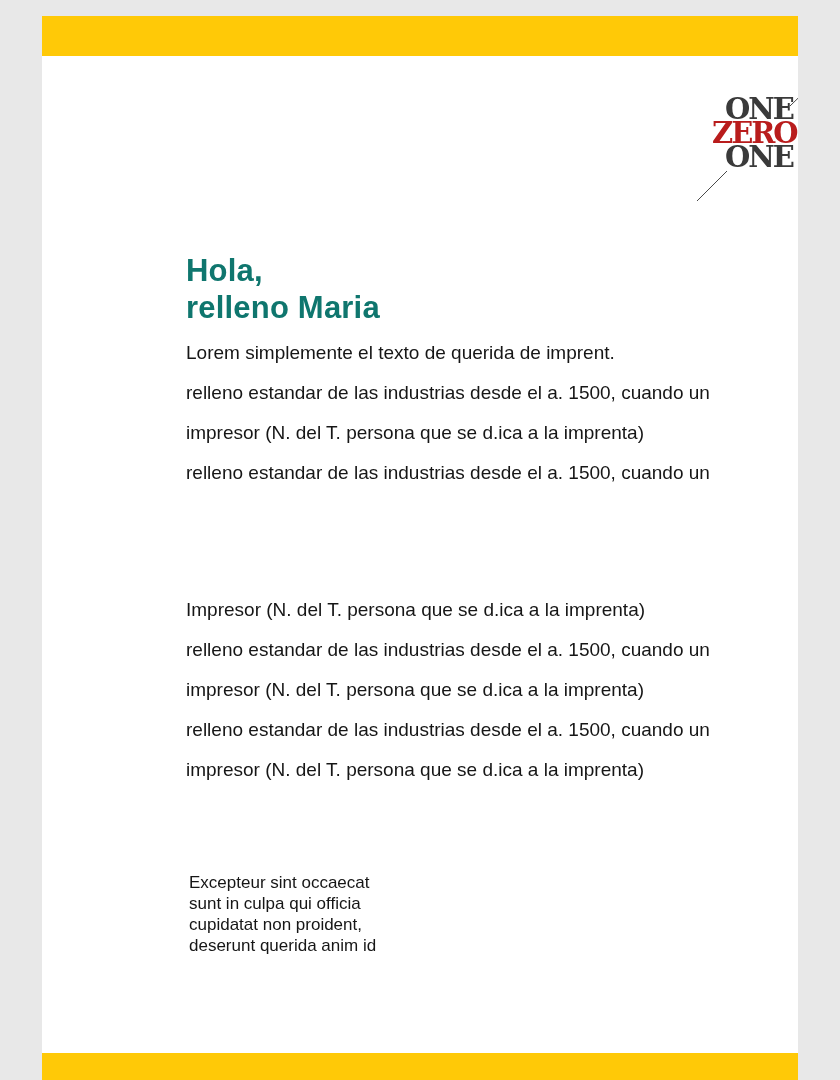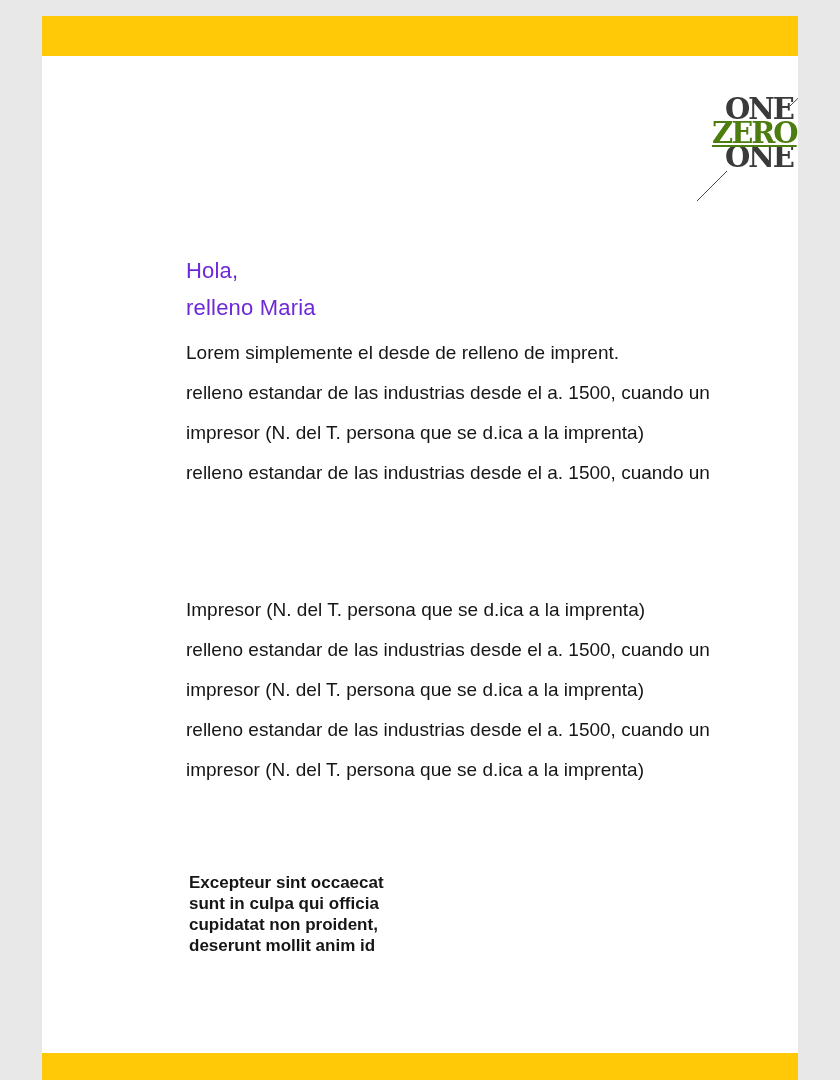--- a/index.html
+++ b/index.html
@@ -47,32 +47,31 @@
     font-size: 29px;
     line-height: 24px;
     letter-spacing: -2px;
     color: #3A3A3A;
   }
   .logo-text .row { display: block; }
   .logo-row-zero {
     position: relative;
     z-index: 2;
     margin-left: -13px;
-    color: #4d7c0f;
-    text-decoration: underline;
+    color: #b91c1c;
   }
 
   
   .greeting {
     position: absolute;
     left: 144px; top: 236px;
-    font-size: 22px;
-    font-weight: normal;
+    font-size: 31px;
+    font-weight: bold;
     line-height: 37px;
-    color: #6d28d9;
+    color: #0f766e;
     letter-spacing: 0.2px;
   }
 
   
   .body-par {
     position: absolute;
     left: 144px;
     width: 560px;
     font-size: 19px;
     line-height: 40px;
@@ -81,21 +80,20 @@
   .par-1 { top: 317px; }
   .par-2 { top: 574px; }
 
   
   .footnote {
     position: absolute;
     left: 147px; top: 856px;
     font-size: 17px;
     line-height: 21px;
     color: #161616;
-    font-weight: bold;
   }
 
   
   .dot {
     position: absolute;
     left: 786px; top: 964px;
     width: 7px; height: 7px;
     background: #000000;
     border-radius: 2px;
   }
@@ -118,38 +116,38 @@
       <span class="row logo-row-one">ONE</span>
     </div>
   </div>
 
   <div class="greeting">
     <div>Hola,</div>
     <div>relleno Maria</div>
   </div>
 
   <div class="body-par par-1">
-    <div>Lorem simplemente el desde de relleno de imprent.</div>
+    <div>Lorem simplemente el texto de querida de imprent.</div>
     <div>relleno estandar de las industrias desde el a. 1500, cuando un</div>
     <div>impresor (N. del T. persona que se d.ica a la imprenta)</div>
     <div>relleno estandar de las industrias desde el a. 1500, cuando un</div>
   </div>
 
   <div class="body-par par-2">
     <div>Impresor (N. del T. persona que se d.ica a la imprenta)</div>
     <div>relleno estandar de las industrias desde el a. 1500, cuando un</div>
     <div>impresor (N. del T. persona que se d.ica a la imprenta)</div>
     <div>relleno estandar de las industrias desde el a. 1500, cuando un</div>
     <div>impresor (N. del T. persona que se d.ica a la imprenta)</div>
   </div>
 
   <div class="footnote">
     <div>Excepteur sint occaecat</div>
     <div>sunt in culpa qui officia</div>
     <div>cupidatat non proident,</div>
-    <div>deserunt mollit anim id</div>
+    <div>deserunt querida anim id</div>
   </div>
 
   <div class="dot"></div>
 
   <div class="band-bottom"></div>
 
 </div>
 
 </body></html>

